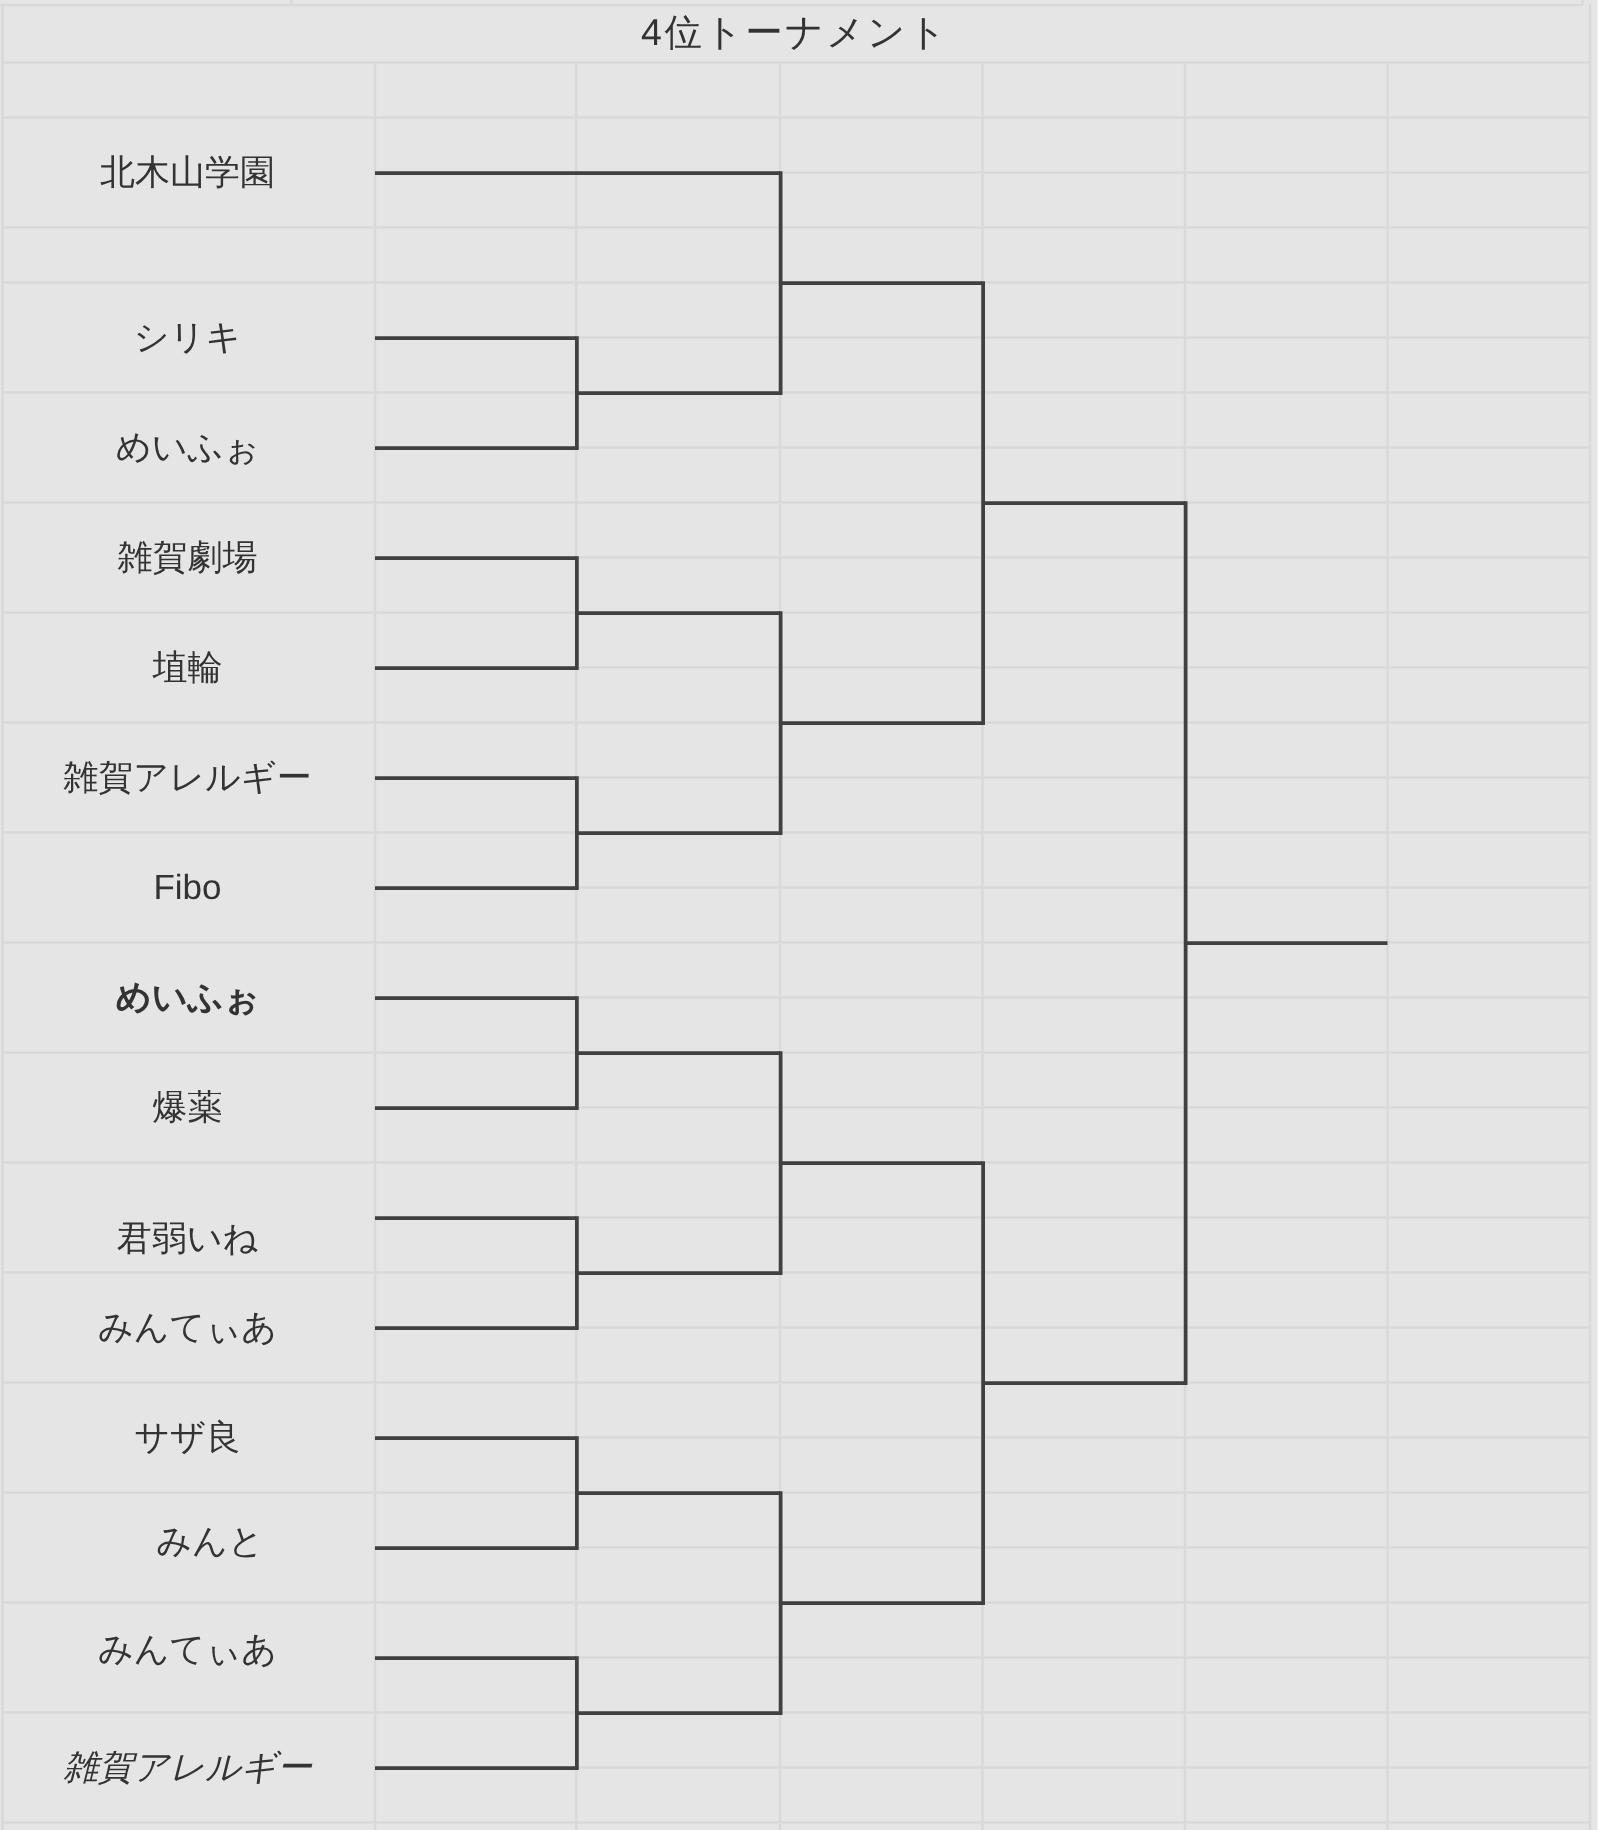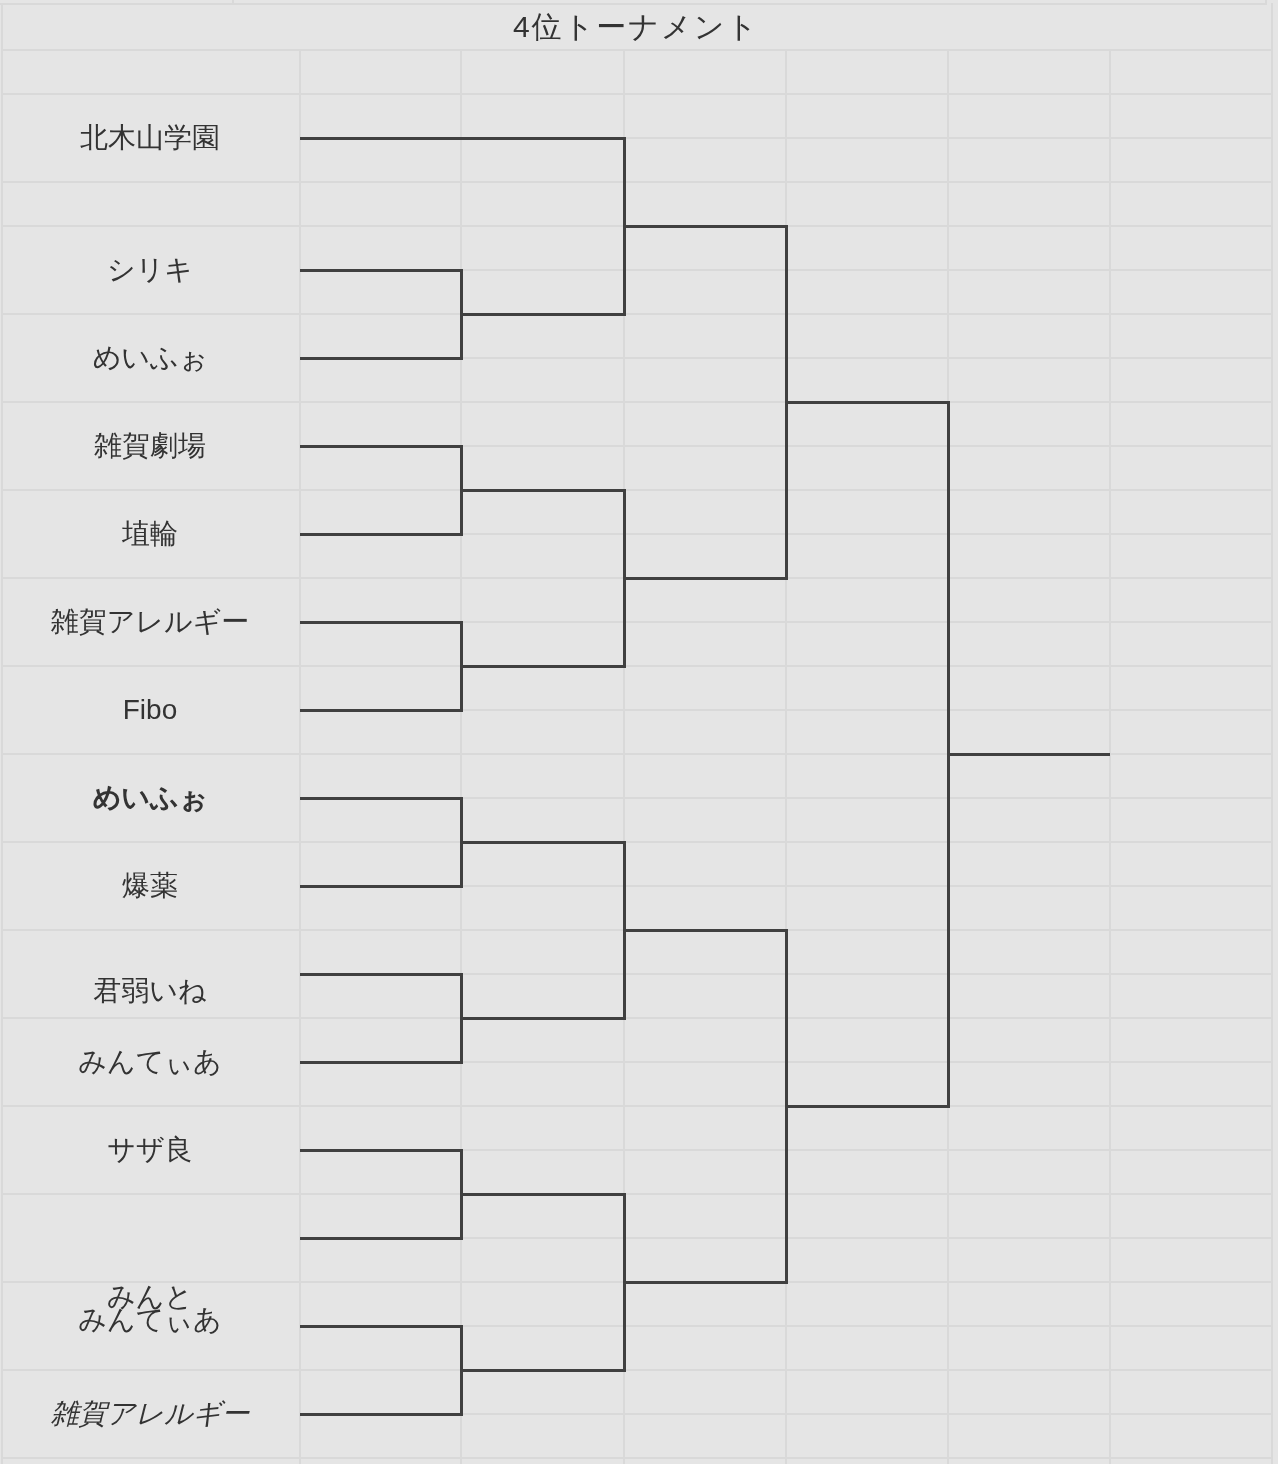--- a/index.html
+++ b/index.html
@@ -137,17 +137,17 @@
       <div class="name-label" style="top: 314px; height: 88px;">めいふぉ</div>
       <div class="name-label" style="top: 402px; height: 88px;">雑賀劇場</div>
       <div class="name-label" style="top: 490px; height: 88px;">埴輪</div>
       <div class="name-label" style="top: 578px; height: 88px;">雑賀アレルギー</div>
       <div class="name-label" style="top: 666px; height: 88px;">Fibo</div>
       <div class="name-label" style="top: 754px; height: 88px; font-weight: bold;">めいふぉ</div>
       <div class="name-label" style="top: 842px; height: 88px;">爆薬</div>
       <div class="name-label" style="top: 930px; height: 88px; margin-top: 17px;">君弱いね</div>
       <div class="name-label" style="top: 1018px; height: 88px;">みんてぃあ</div>
       <div class="name-label" style="top: 1106px; height: 88px; text-align: right;">サザ良</div>
-      <div class="name-label" style="top: 1242px; height: 109px;">みんと</div>
+      <div class="name-label" style="top: 1178px; height: 109px; margin-left: 18px;">みんと</div>
       <div class="name-label" style="top: 1280px; height: 80px; font-family: Liberation Mono, monospace;">みんてぃあ</div>
       <div class="name-label" style="top: 1370px; height: 88px; font-style: italic;">雑賀アレルギー</div>
     </div>
 </div>
 
 </body></html>

